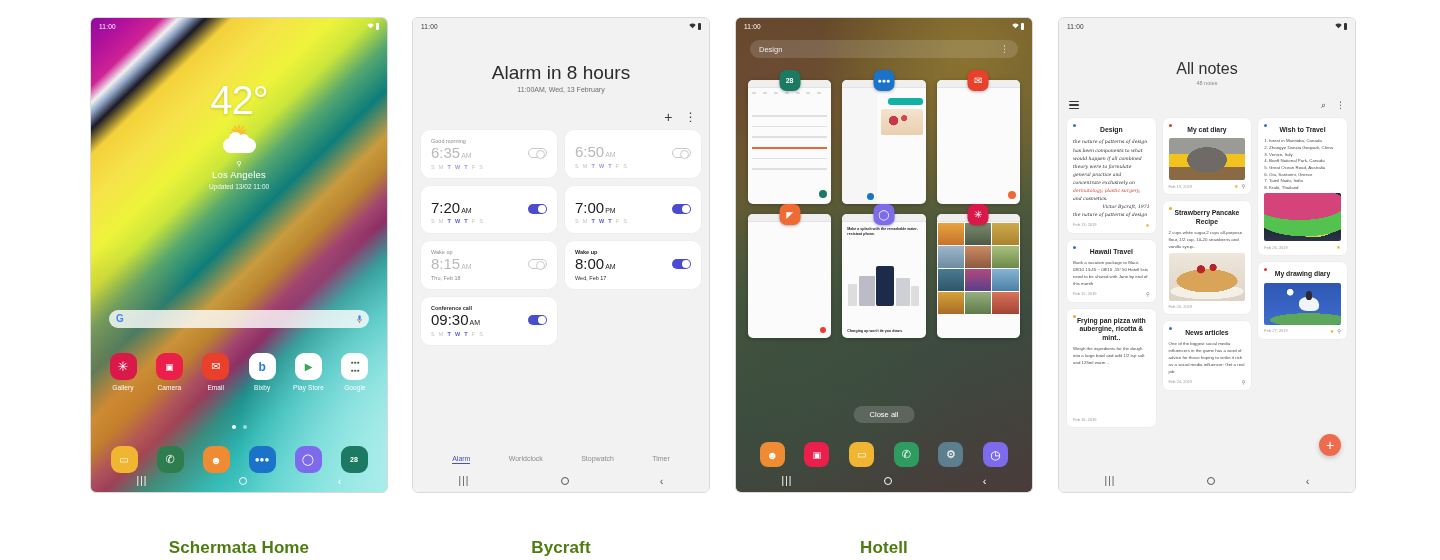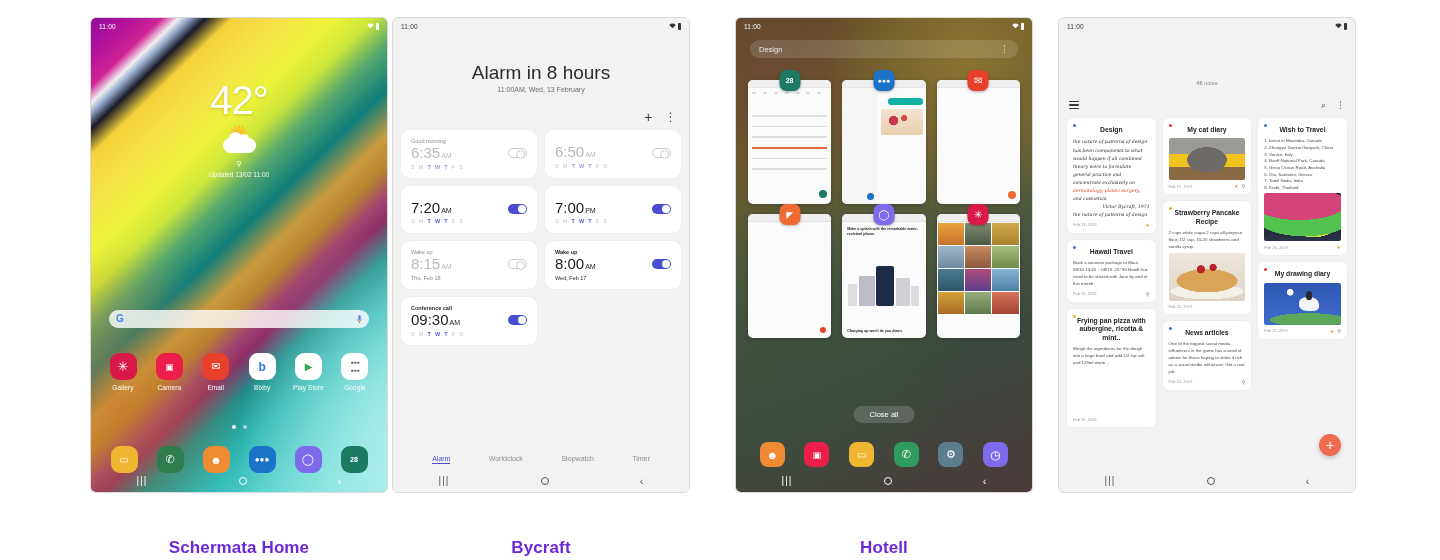--- a/index.html
+++ b/index.html
@@ -20,21 +20,21 @@
     overflow: hidden;
     border: 1px solid #d9d9d9;
   }
   .caption {
     position: absolute;
     top: 521px;
     width: 298px;
     text-align: center;
     font-size: 17px;
     font-weight: bold;
-    color: #6d28d9;
+    color: #4d7c0f;
     letter-spacing: .1px;
   }
 
   
   .statusbar {
     position: absolute; top: 0; left: 0; right: 0; height: 16px;
     display: flex; align-items: center; justify-content: space-between;
     padding: 0 8px; font-size: 6.5px; letter-spacing: .2px;
   }
   .sb-right { display: flex; align-items: center; gap: 2px; }
@@ -227,20 +227,21 @@
           <i class="sun-ray" style="transform:rotate(30deg)"></i>
           <i class="sun-ray" style="transform:rotate(-30deg)"></i>
           <i class="sun-ray" style="transform:rotate(60deg)"></i>
           <i class="sun-ray" style="transform:rotate(-60deg)"></i>
           <i class="sun-ray" style="transform:rotate(90deg)"></i>
           <i class="sun-ray" style="transform:rotate(-90deg)"></i>
           <span class="sun-core"></span>
           <span class="sun-cloud"></span>
         </div>
         <div class="home-pin">⚲</div>
+        <div class="home-city">Los Angeles</div>
         <div class="home-upd">Updated 13/02 11:00</div>
       </div>
 
       <div class="searchbar">
         <span class="g-logo">G</span>
         <svg class="mic-ico" viewBox="0 0 6 10">
             <rect x="1.6" y="0" width="2.8" height="5.6" rx="1.4" fill="#4285F4"></rect>
             <path d="M0.5 4.6a2.5 2.5 0 0 0 5 0" stroke="#ea4335" stroke-width=".8" fill="none"></path>
             <rect x="2.6" y="7" width="0.8" height="2.4" fill="#34a853"></rect>
           </svg>
@@ -289,21 +290,21 @@
 
       <div class="navbar" style="color:#fff">
         <span class="nav-recent">|||</span>
         <span class="nav-home"></span>
         <span class="nav-back">‹</span>
       </div>
     </div>
     <div class="caption">Schermata Home</div>
   </div>
 
-  <div class="panel-wrap" style="left:392px">
+  <div class="panel-wrap" style="left:412px">
     <div class="panel">
       <div class="alarm-bg"></div>
 
       <div class="statusbar" style="color:#333">
         <span>11:00</span>
         <span class="sb-right">
           <svg class="wifi-ico" viewBox="0 0 12 9">
               <path d="M6 8.4 0.4 2.6A8 8 0 0 1 11.6 2.6Z" fill="#333"></path>
             </svg>
           <span class="batt-ico" style="background:#333"></span>
@@ -557,20 +558,21 @@
       <div class="statusbar" style="color:#333">
         <span>11:00</span>
         <span class="sb-right">
           <svg class="wifi-ico" viewBox="0 0 12 9">
               <path d="M6 8.4 0.4 2.6A8 8 0 0 1 11.6 2.6Z" fill="#333"></path>
             </svg>
           <span class="batt-ico" style="background:#333"></span>
         </span>
       </div>
 
+      <div class="notes-title">All notes</div>
       <div class="notes-count">48 notes</div>
 
       <div class="notes-bar">
         <span class="hamburger">
             <span></span>
             <span></span>
             <span></span>
           </span>
         <span class="notes-bar-right">
           <span style="font-size:9px">⌕</span>

